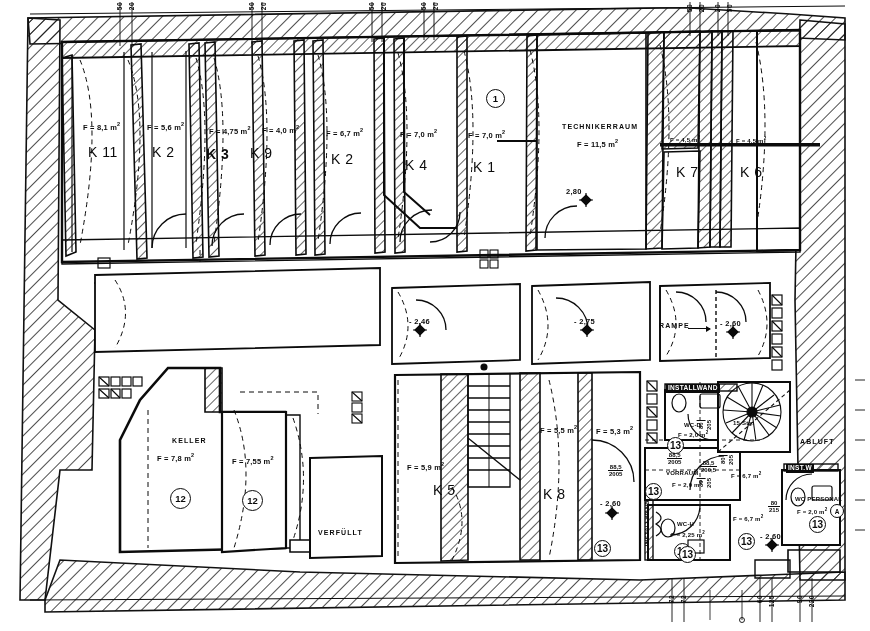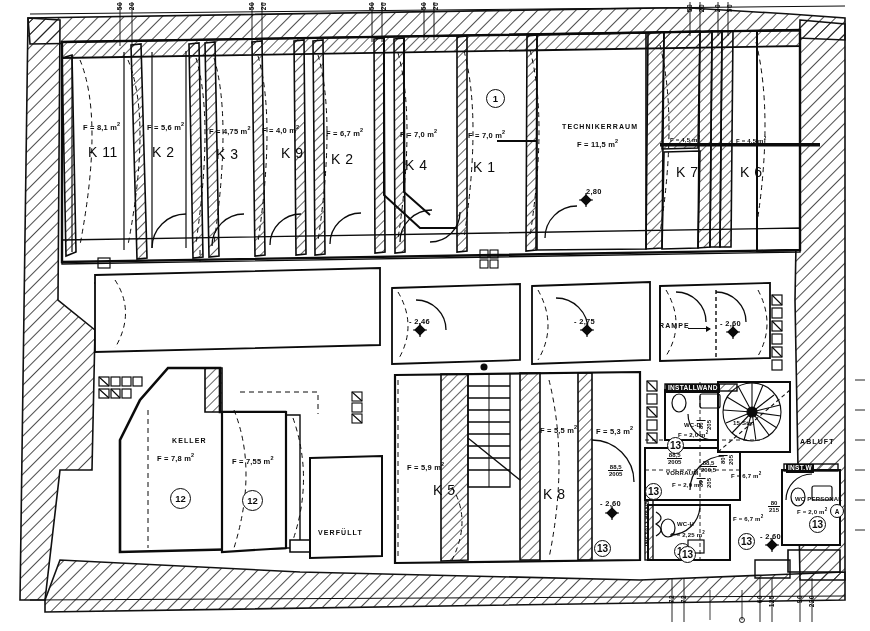--- a/index.html
+++ b/index.html
@@ -359,44 +359,44 @@
         </g>
     </g>
   </svg>
 
   <div class="lbl room-name" style="left:88px;top:145px;text-align:center;">K 11</div>
   <div class="lbl room-area" style="left:83px;top:122px;"><span>F = 8,1 m</span><sup>2</sup></div>
 
   <div class="lbl room-name" style="left:152px;top:145px;">K 2</div>
   <div class="lbl room-area" style="left:147px;top:122px;"><span>F = 5,6 m</span><sup>2</sup></div>
 
-  <div class="lbl room-name" style="left:216px;top:147px;">K 3</div>
+  <div class="lbl room-name" style="left:206px;top:147px;font-weight:bold;">K 3</div>
   <div class="lbl room-area" style="left:209px;top:126px;"><span>F = 4,75 m</span><sup>2</sup></div>
 
-  <div class="lbl room-name" style="left:281px;top:146px;">K 9</div>
+  <div class="lbl room-name" style="left:250px;top:146px;">K 9</div>
   <div class="lbl room-area" style="left:262px;top:125px;"><span>F = 4,0 m</span><sup>2</sup></div>
 
   <div class="lbl room-name" style="left:331px;top:152px;">K 2</div>
   <div class="lbl room-area" style="left:326px;top:128px;"><span>F = 6,7 m</span><sup>2</sup></div>
 
   <div class="lbl room-name" style="left:405px;top:158px;">K 4</div>
   <div class="lbl room-area" style="left:400px;top:129px;"><span>F = 7,0 m</span><sup>2</sup></div>
 
   <div class="lbl room-name" style="left:473px;top:160px;">K 1</div>
   <div class="lbl room-area" style="left:468px;top:130px;"><span>F = 7,0 m</span><sup>2</sup></div>
 
   <div class="lbl room-name" style="left:676px;top:165px;">K 7</div>
   <div class="lbl tiny" style="left:670px;top:136px;"><span>F = 4,5 m</span><sup>2</sup></div>
 
   <div class="lbl room-name" style="left:740px;top:165px;">K 6</div>
   <div class="lbl tiny" style="left:736px;top:137px;"><span>F = 4,5 m</span><sup>2</sup></div>
 
   <div class="lbl tag" style="left:562px;top:123px;">TECHNIKERRAUM</div>
   <div class="lbl room-area" style="left:577px;top:139px;"><span>F = 11,5 m</span><sup>2</sup></div>
-  <div class="lbl elev" style="left:586px;top:188px;text-align:center;">2,80</div>
+  <div class="lbl elev" style="left:566px;top:188px;text-align:center;">2,80</div>
 
   <div class="circnum" style="left:486px;top:89px;width:17px;height:17px;">1</div>
 
   <div class="lbl tag" style="left:172px;top:437px;">KELLER</div>
   <div class="lbl room-area" style="left:157px;top:453px;"><span>F = 7,8 m</span><sup>2</sup></div>
   <div class="lbl room-area" style="left:232px;top:456px;"><span>F = 7,55 m</span><sup>2</sup></div>
   <div class="circnum" style="left:170px;top:488px;width:19px;height:19px;">12</div>
   <div class="circnum" style="left:242px;top:490px;width:19px;height:19px;">12</div>
 
   <div class="lbl tag" style="left:318px;top:529px;">VERFÜLLT</div>

